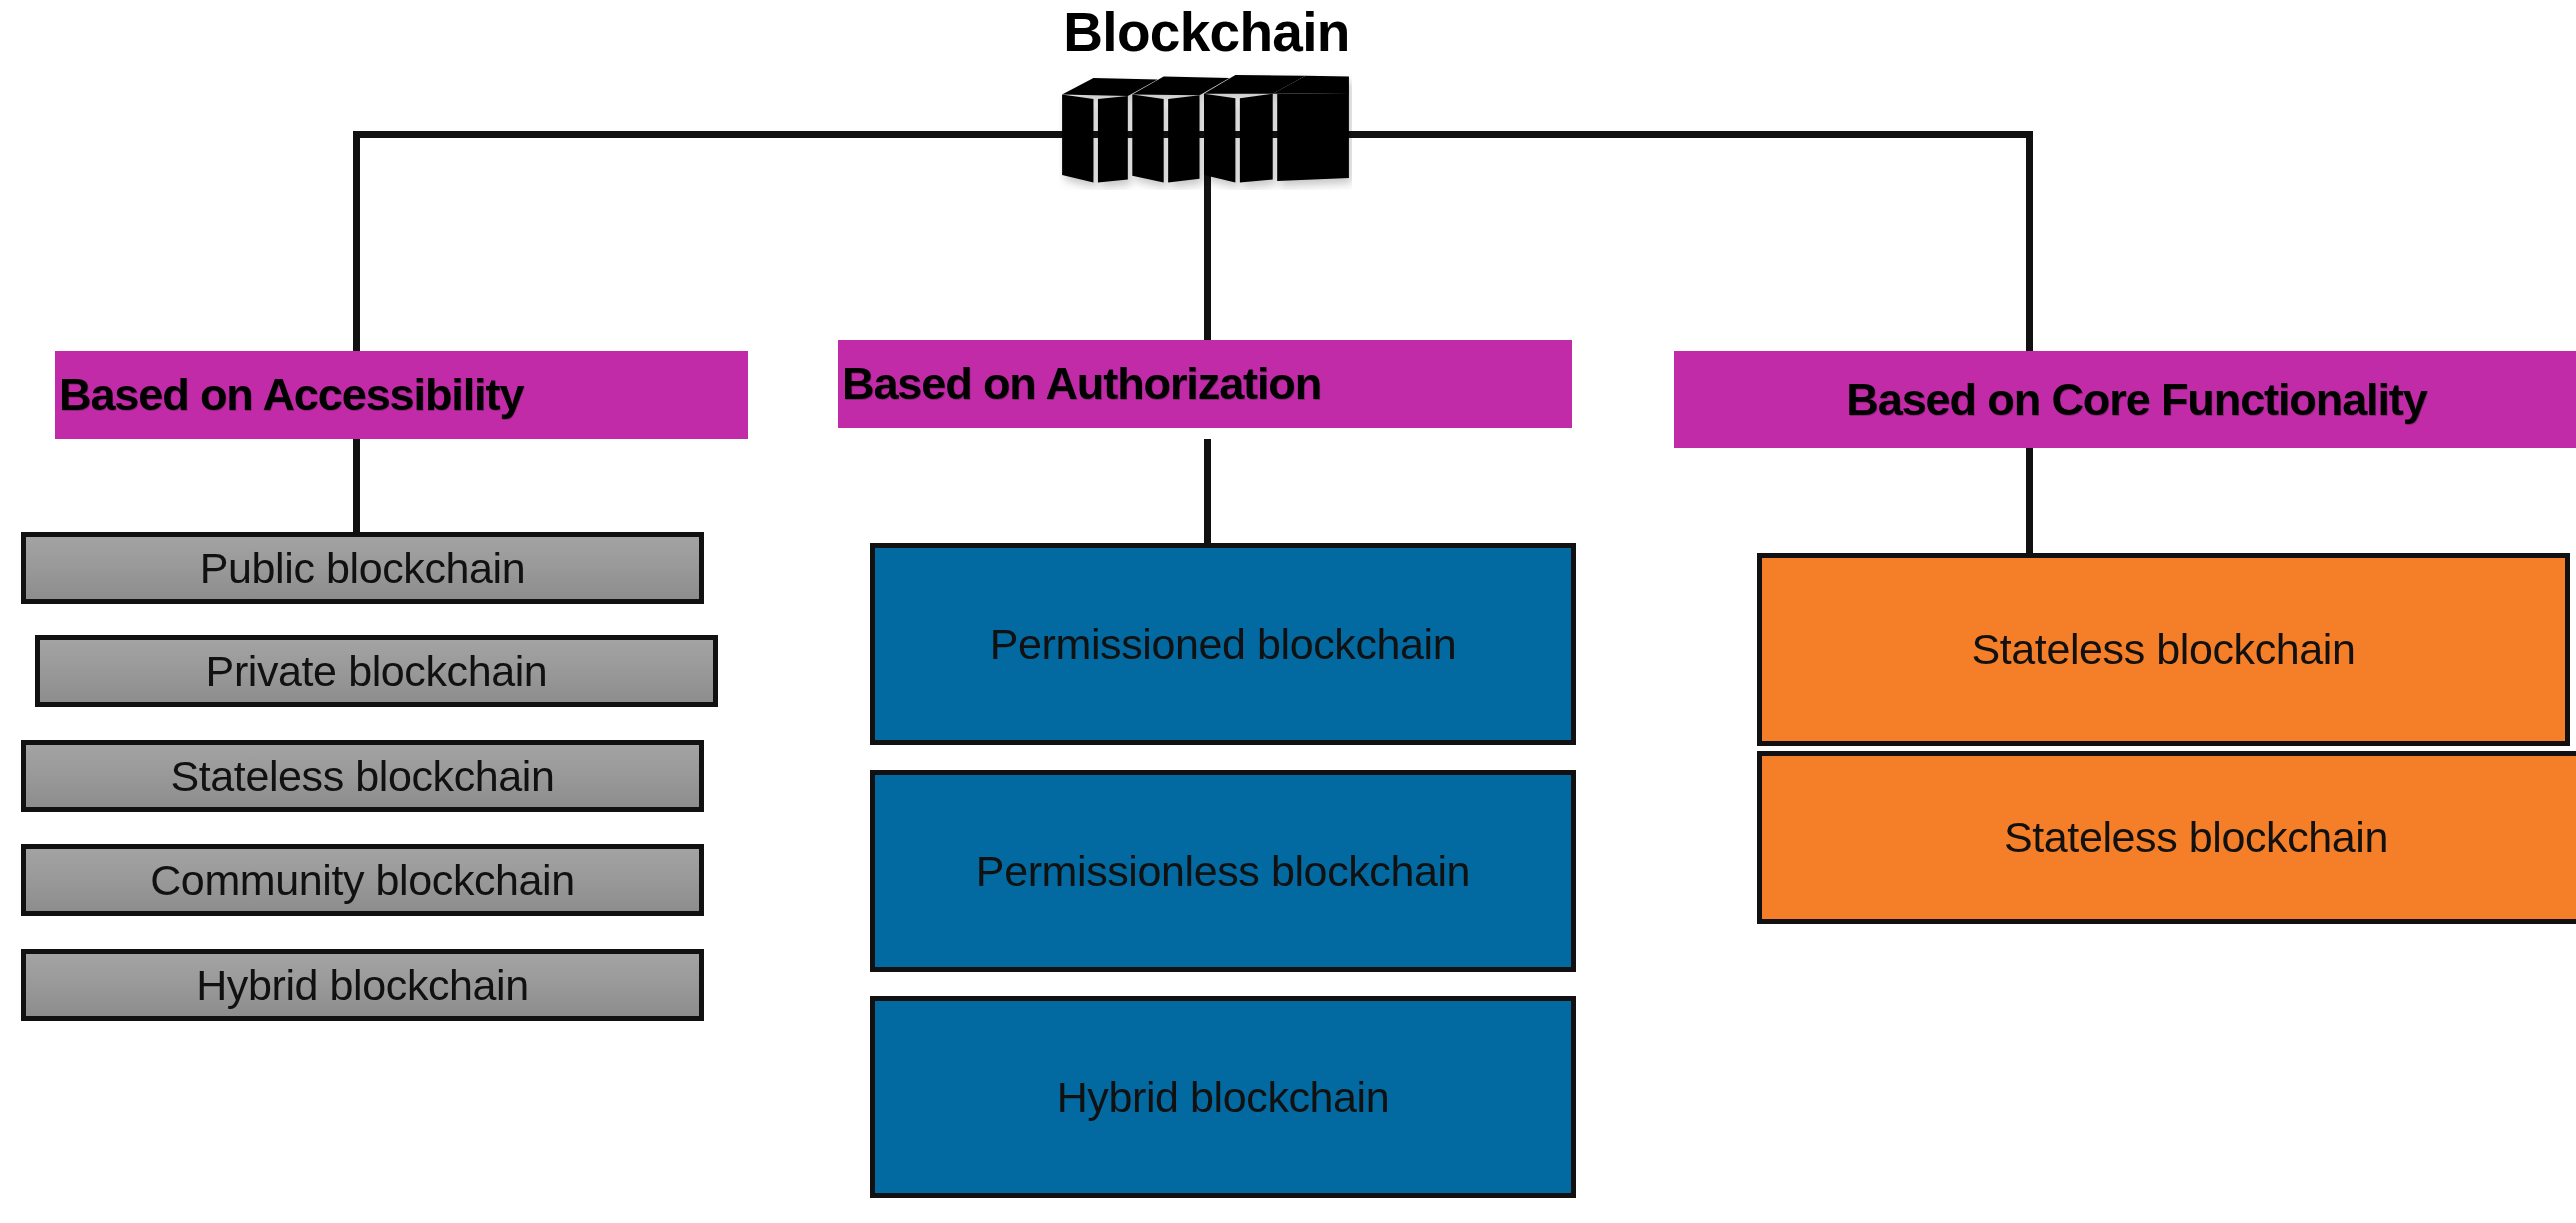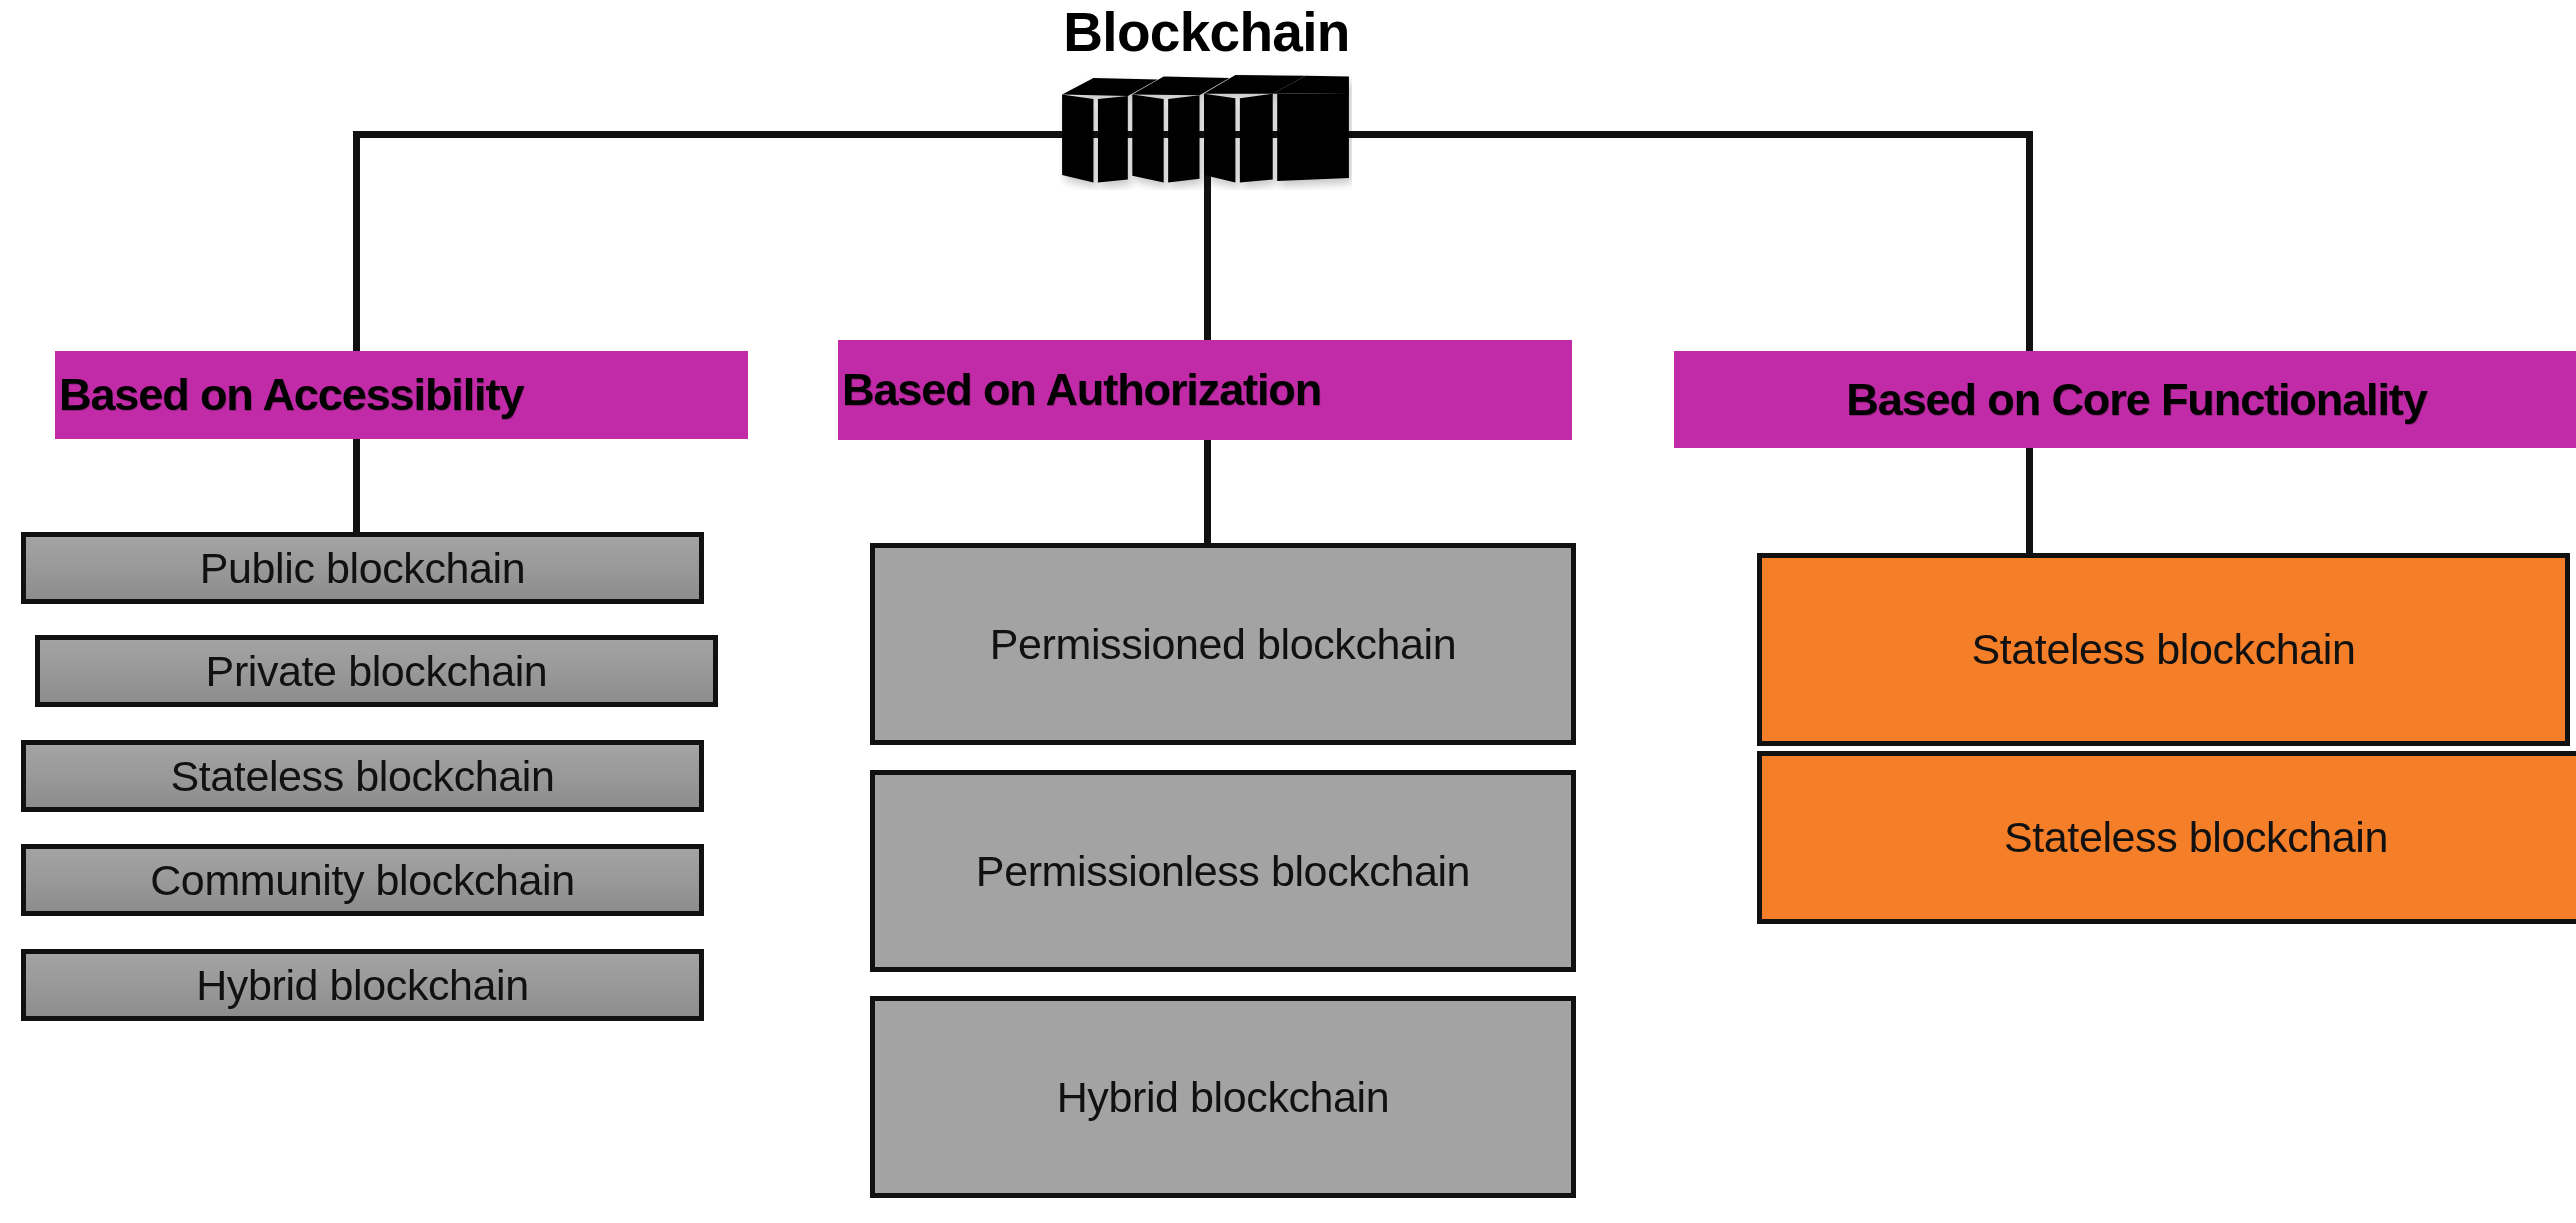--- a/index.html
+++ b/index.html
@@ -88,21 +88,21 @@
     color: #111111;
     white-space: nowrap;
     letter-spacing: -0.4px;
   }
 
   .leaf.gray {
     background: linear-gradient(to bottom, #a3a3a3 0%, #9a9a9a 45%, #8d8d8d 100%);
     border-width: 5.2px;
   }
   .leaf.green {
-    background: #a3a3a3;
+    background: #0369a1;
   }
   .leaf.orange {
     background: #f57e28;
   }
 </style>
 </head>
 <body>
 
 <div id="canvas">
 
@@ -158,21 +158,21 @@
   <div class="leaf gray" style="left:21px; top:740px; width:683px; height:72px;">
     <span class="leaf-label">Stateless blockchain</span>
   </div>
   <div class="leaf gray" style="left:21px; top:844px; width:683px; height:72px;">
     <span class="leaf-label">Community blockchain</span>
   </div>
   <div class="leaf gray" style="left:21px; top:949px; width:683px; height:72px;">
     <span class="leaf-label">Hybrid blockchain</span>
   </div>
 
-  <div class="cat-header" style="left:838px; top:340px; width:734px; height:100px;">
+  <div class="cat-header" style="left:838px; top:340px; width:734px; height:88px;">
     <span class="cat-label">Based on Authorization</span>
   </div>
 
   <div class="leaf green" style="left:870px; top:543px; width:706px; height:202px;">
     <span class="leaf-label">Permissioned blockchain</span>
   </div>
   <div class="leaf green" style="left:870px; top:770px; width:706px; height:202px;">
     <span class="leaf-label">Permissionless blockchain</span>
   </div>
   <div class="leaf green" style="left:870px; top:996px; width:706px; height:202px;">

